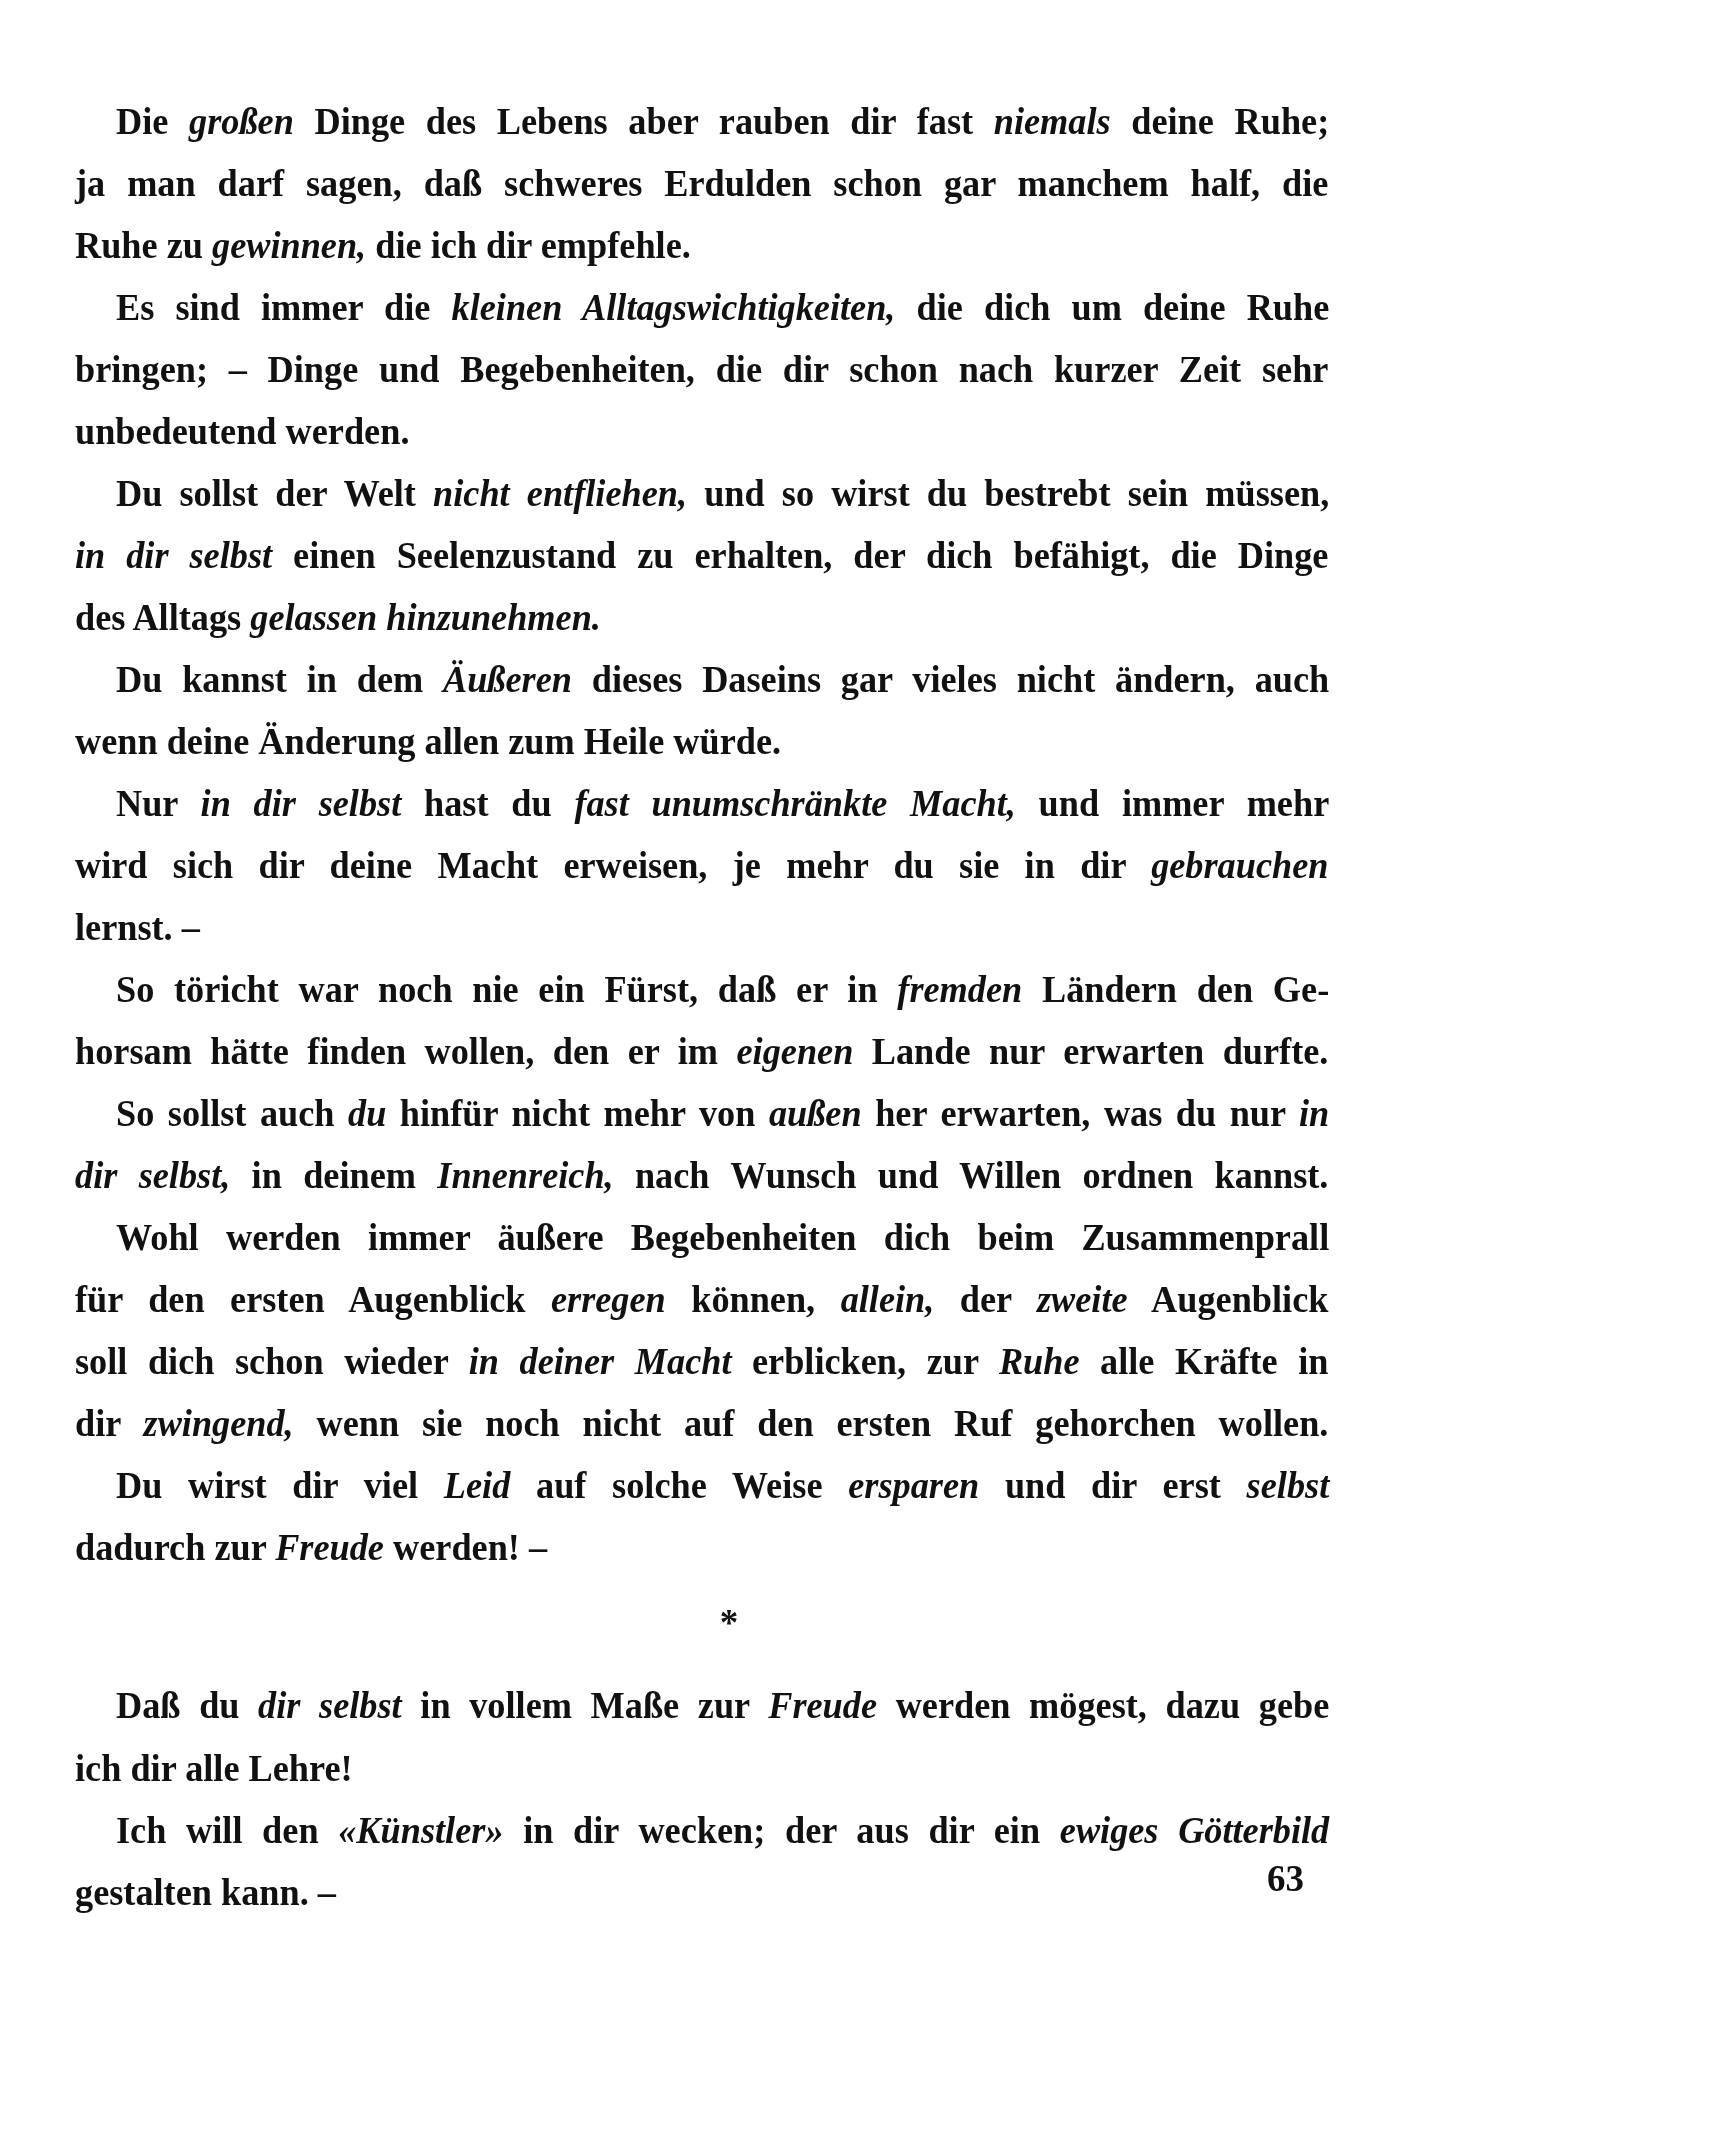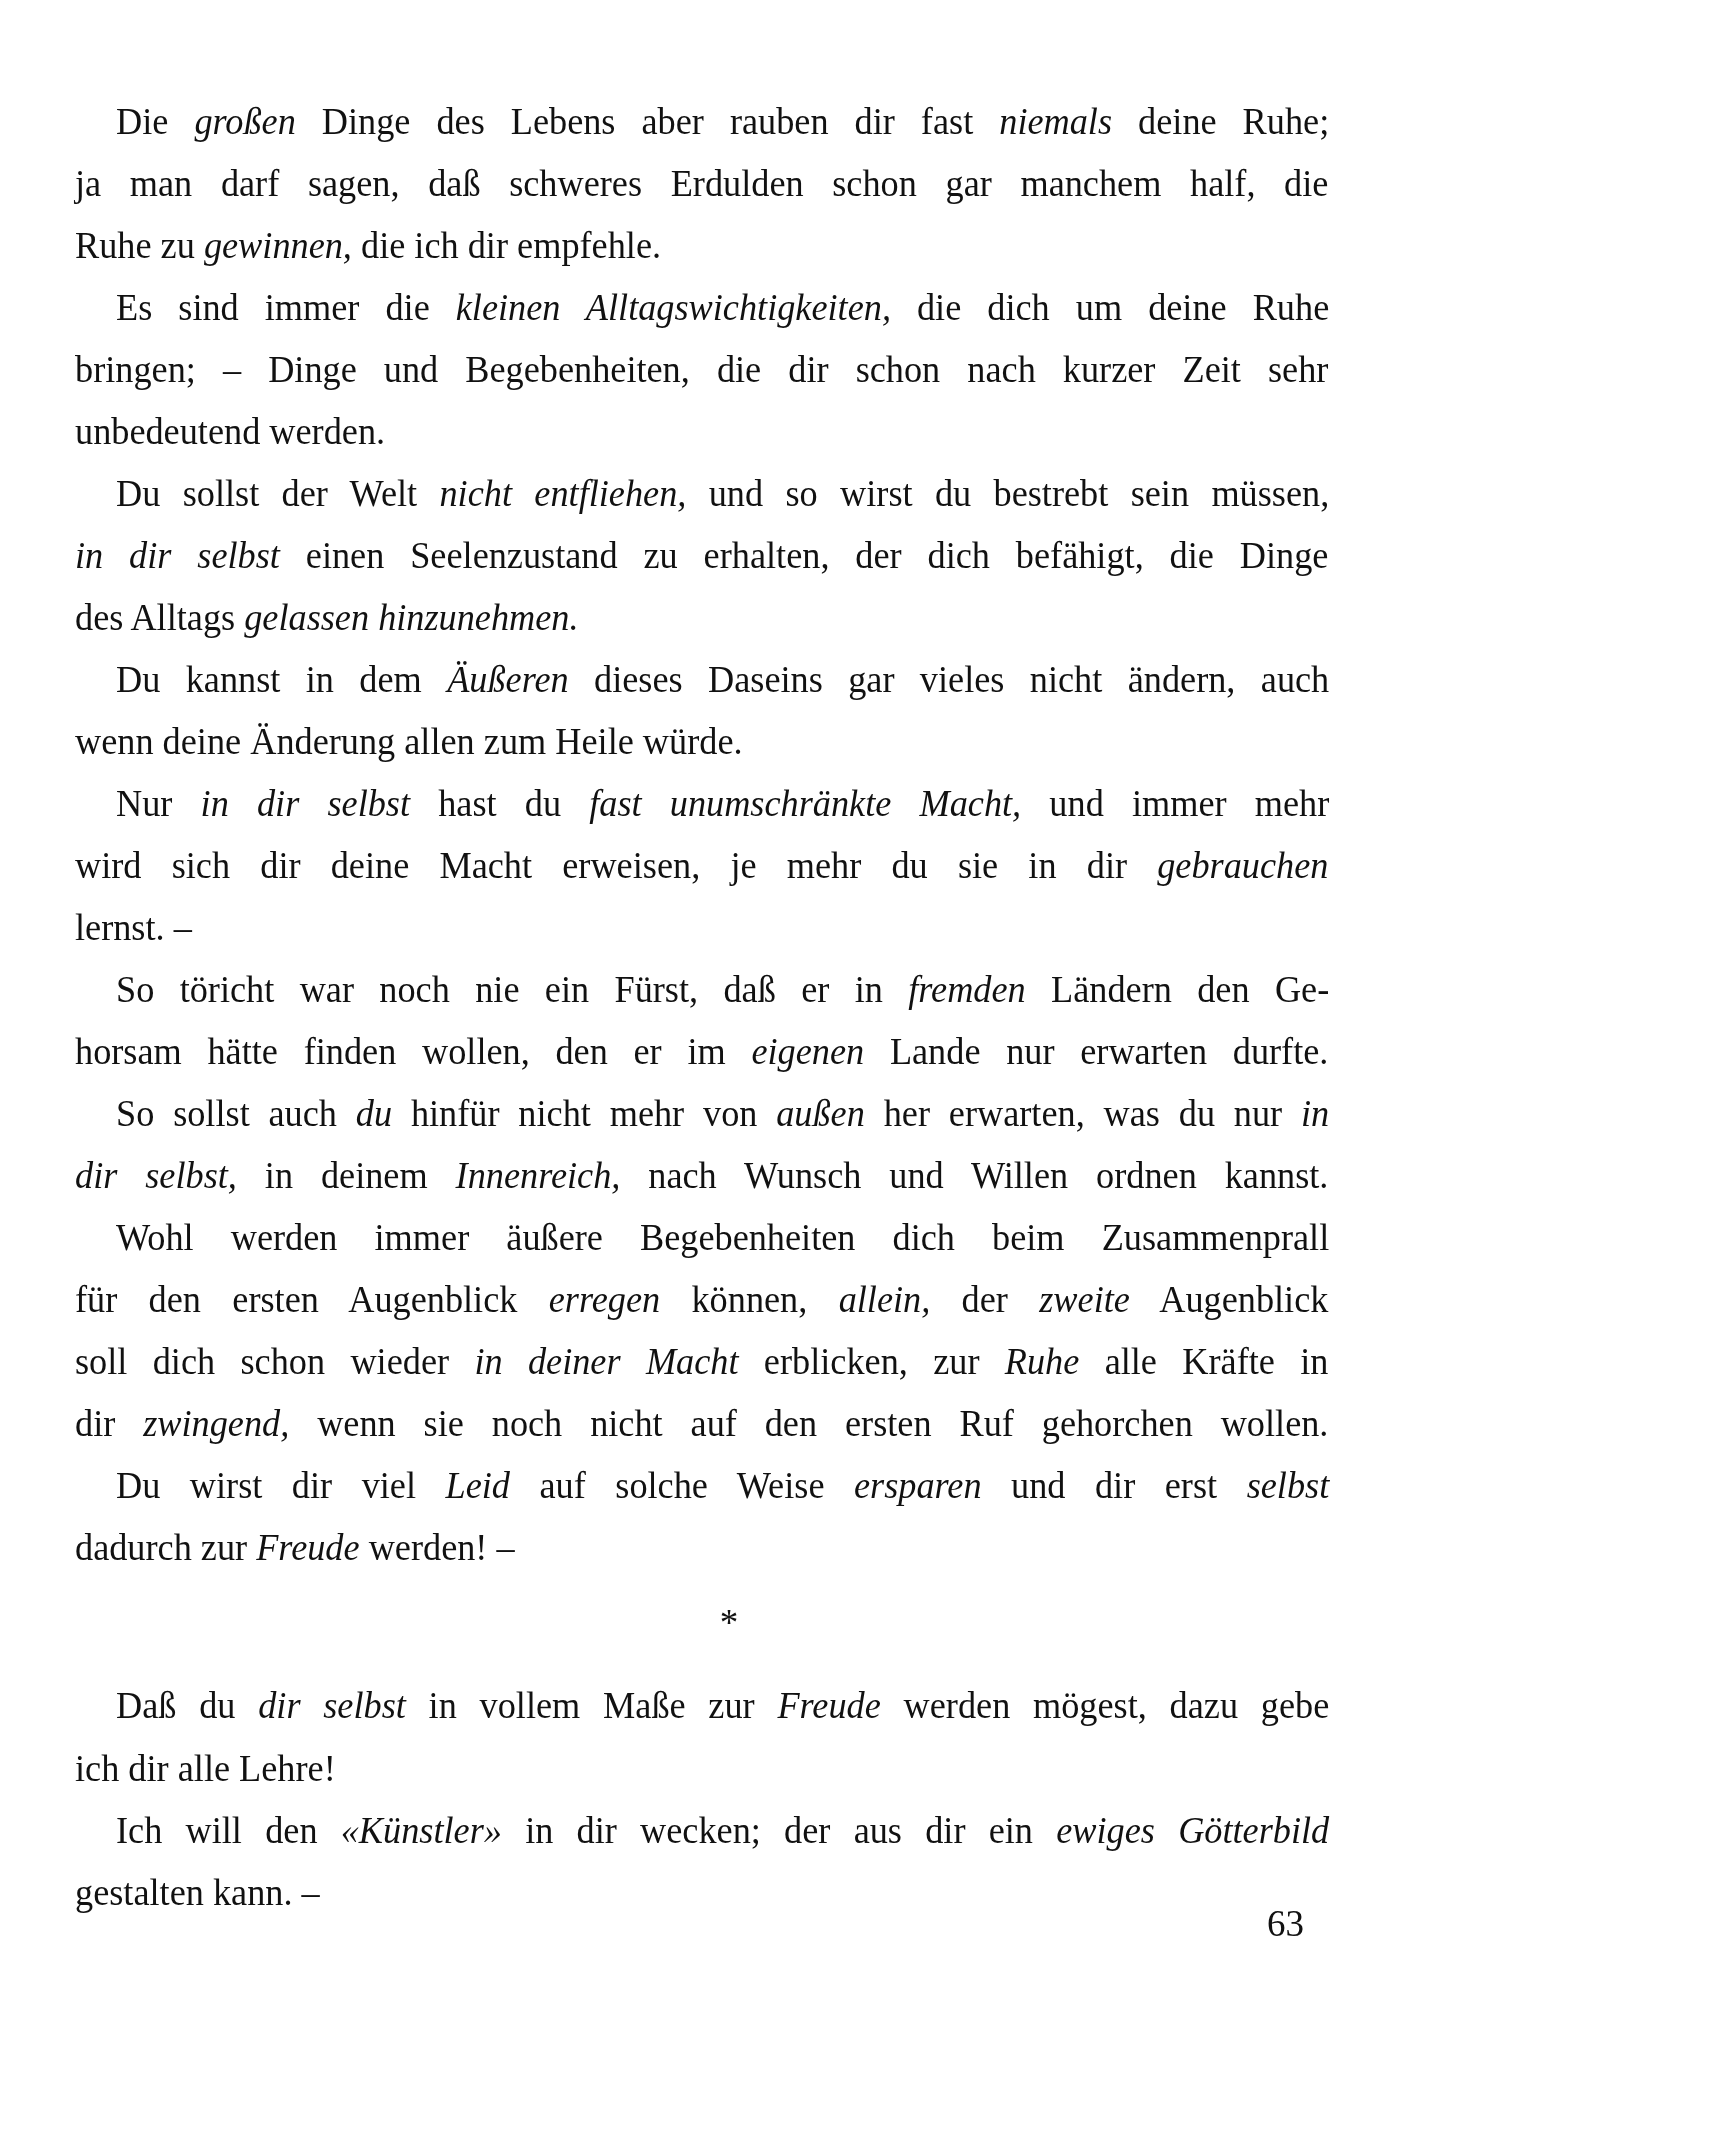--- a/index.html
+++ b/index.html
@@ -1,27 +1,27 @@
 <!DOCTYPE html>
 <html style="font-size:15px"><head>
 <meta charset="utf-8">
 <style>
   html, body { margin:0; padding:0; background:#ffffff; }
   body { width:1733px; height:2155px; position:relative; overflow:hidden;
          font-family:"Liberation Serif", serif; color:#111111; }
-  .page { position:absolute; left:0; top:0; width:1733px; height:2155px; }
+  .page { position:absolute; left:0; top:0; width:1733px; height:2155px;font-weight:bold; }
   .line { position:absolute; left:75px; width:1279px; height:62px;
           font-size:37px; line-height:62px; white-space:nowrap;
           transform:scaleX(0.98); transform-origin:left top; }
   .line.just { text-align:justify; text-align-last:justify; }
   .line.ind { left:116px; width:1238px; }
   .line i { font-style:italic; }
   .star { position:absolute; left:701px; top:1604px; width:56px; text-align:center;
           font-size:37px; line-height:37px; }
-  .pagenum { position:absolute; left:1267px; top:1903px; font-size:37px; line-height:41px; }
+  .pagenum { position:absolute; left:1267px; top:1858px; font-size:37px; line-height:41px; }
 </style>
 </head>
 <body>
 
 <div class="page">
   <div id="block1">
       <div class="line ind just" style="top: 91px;"><span>Die </span><i>großen</i><span> Dinge des Lebens aber rauben dir fast </span><i>niemals</i><span> deine Ruhe;</span></div>
       <div class="line just" style="top: 153px;"><span>ja man darf sagen, daß schweres Erdulden schon gar manchem half, die</span></div>
       <div class="line" style="top: 215px;"><span>Ruhe zu </span><i>gewinnen,</i><span> die ich dir empfehle.</span></div>
       <div class="line ind just" style="top: 277px;"><span>Es sind immer die </span><i>kleinen Alltagswichtigkeiten,</i><span> die dich um deine Ruhe</span></div>

